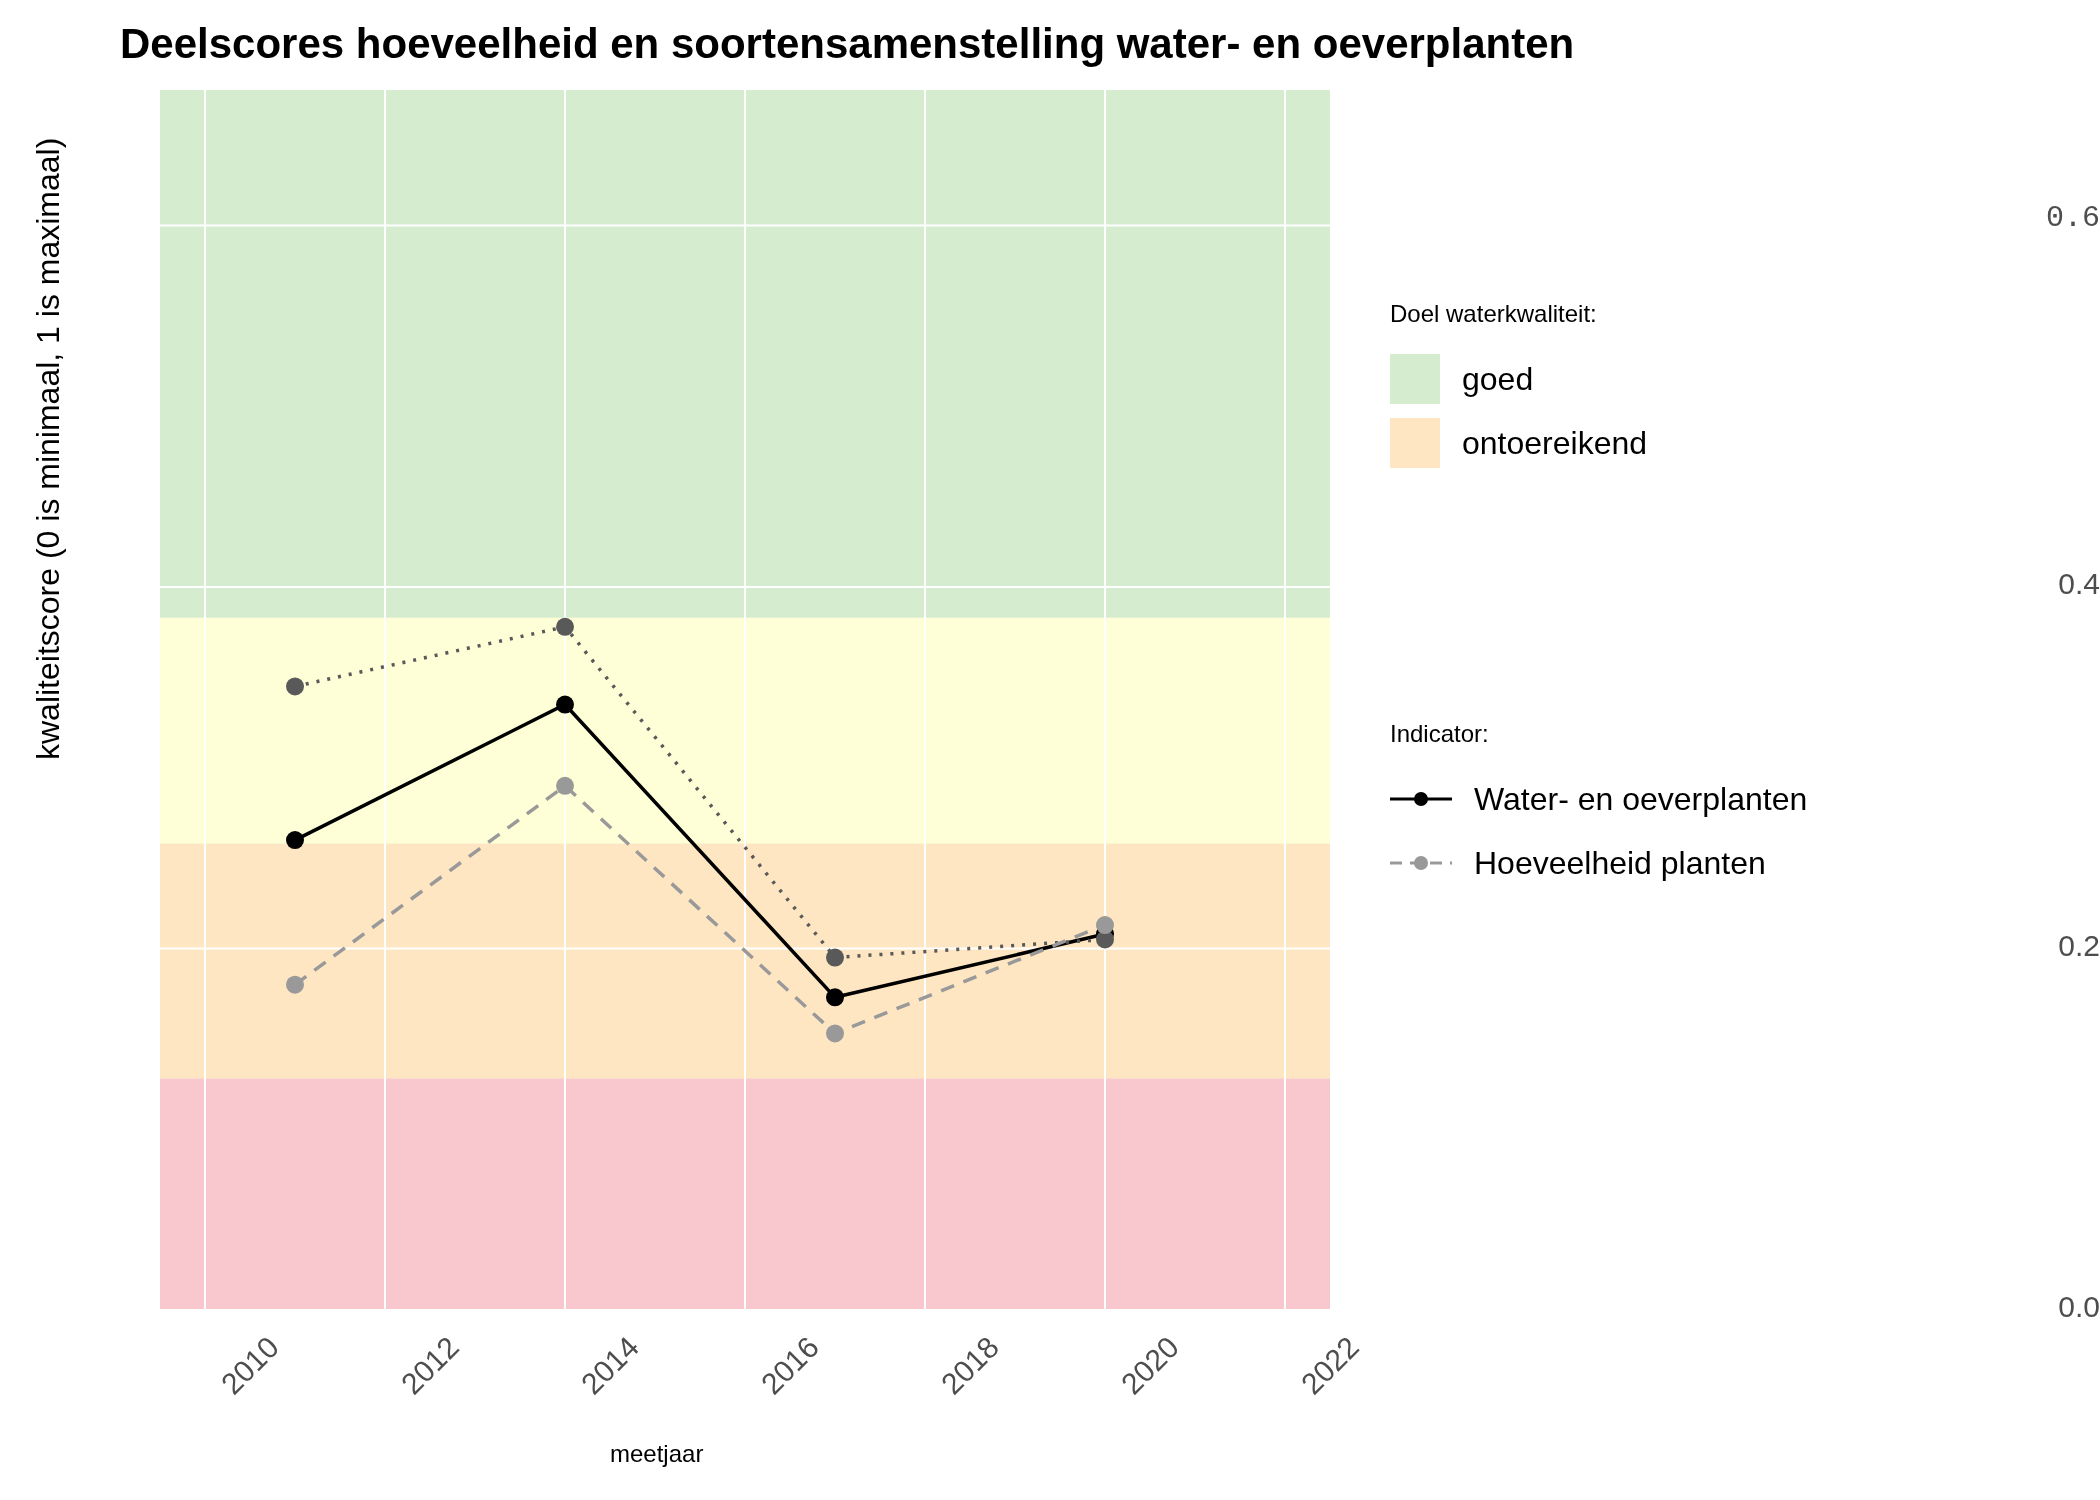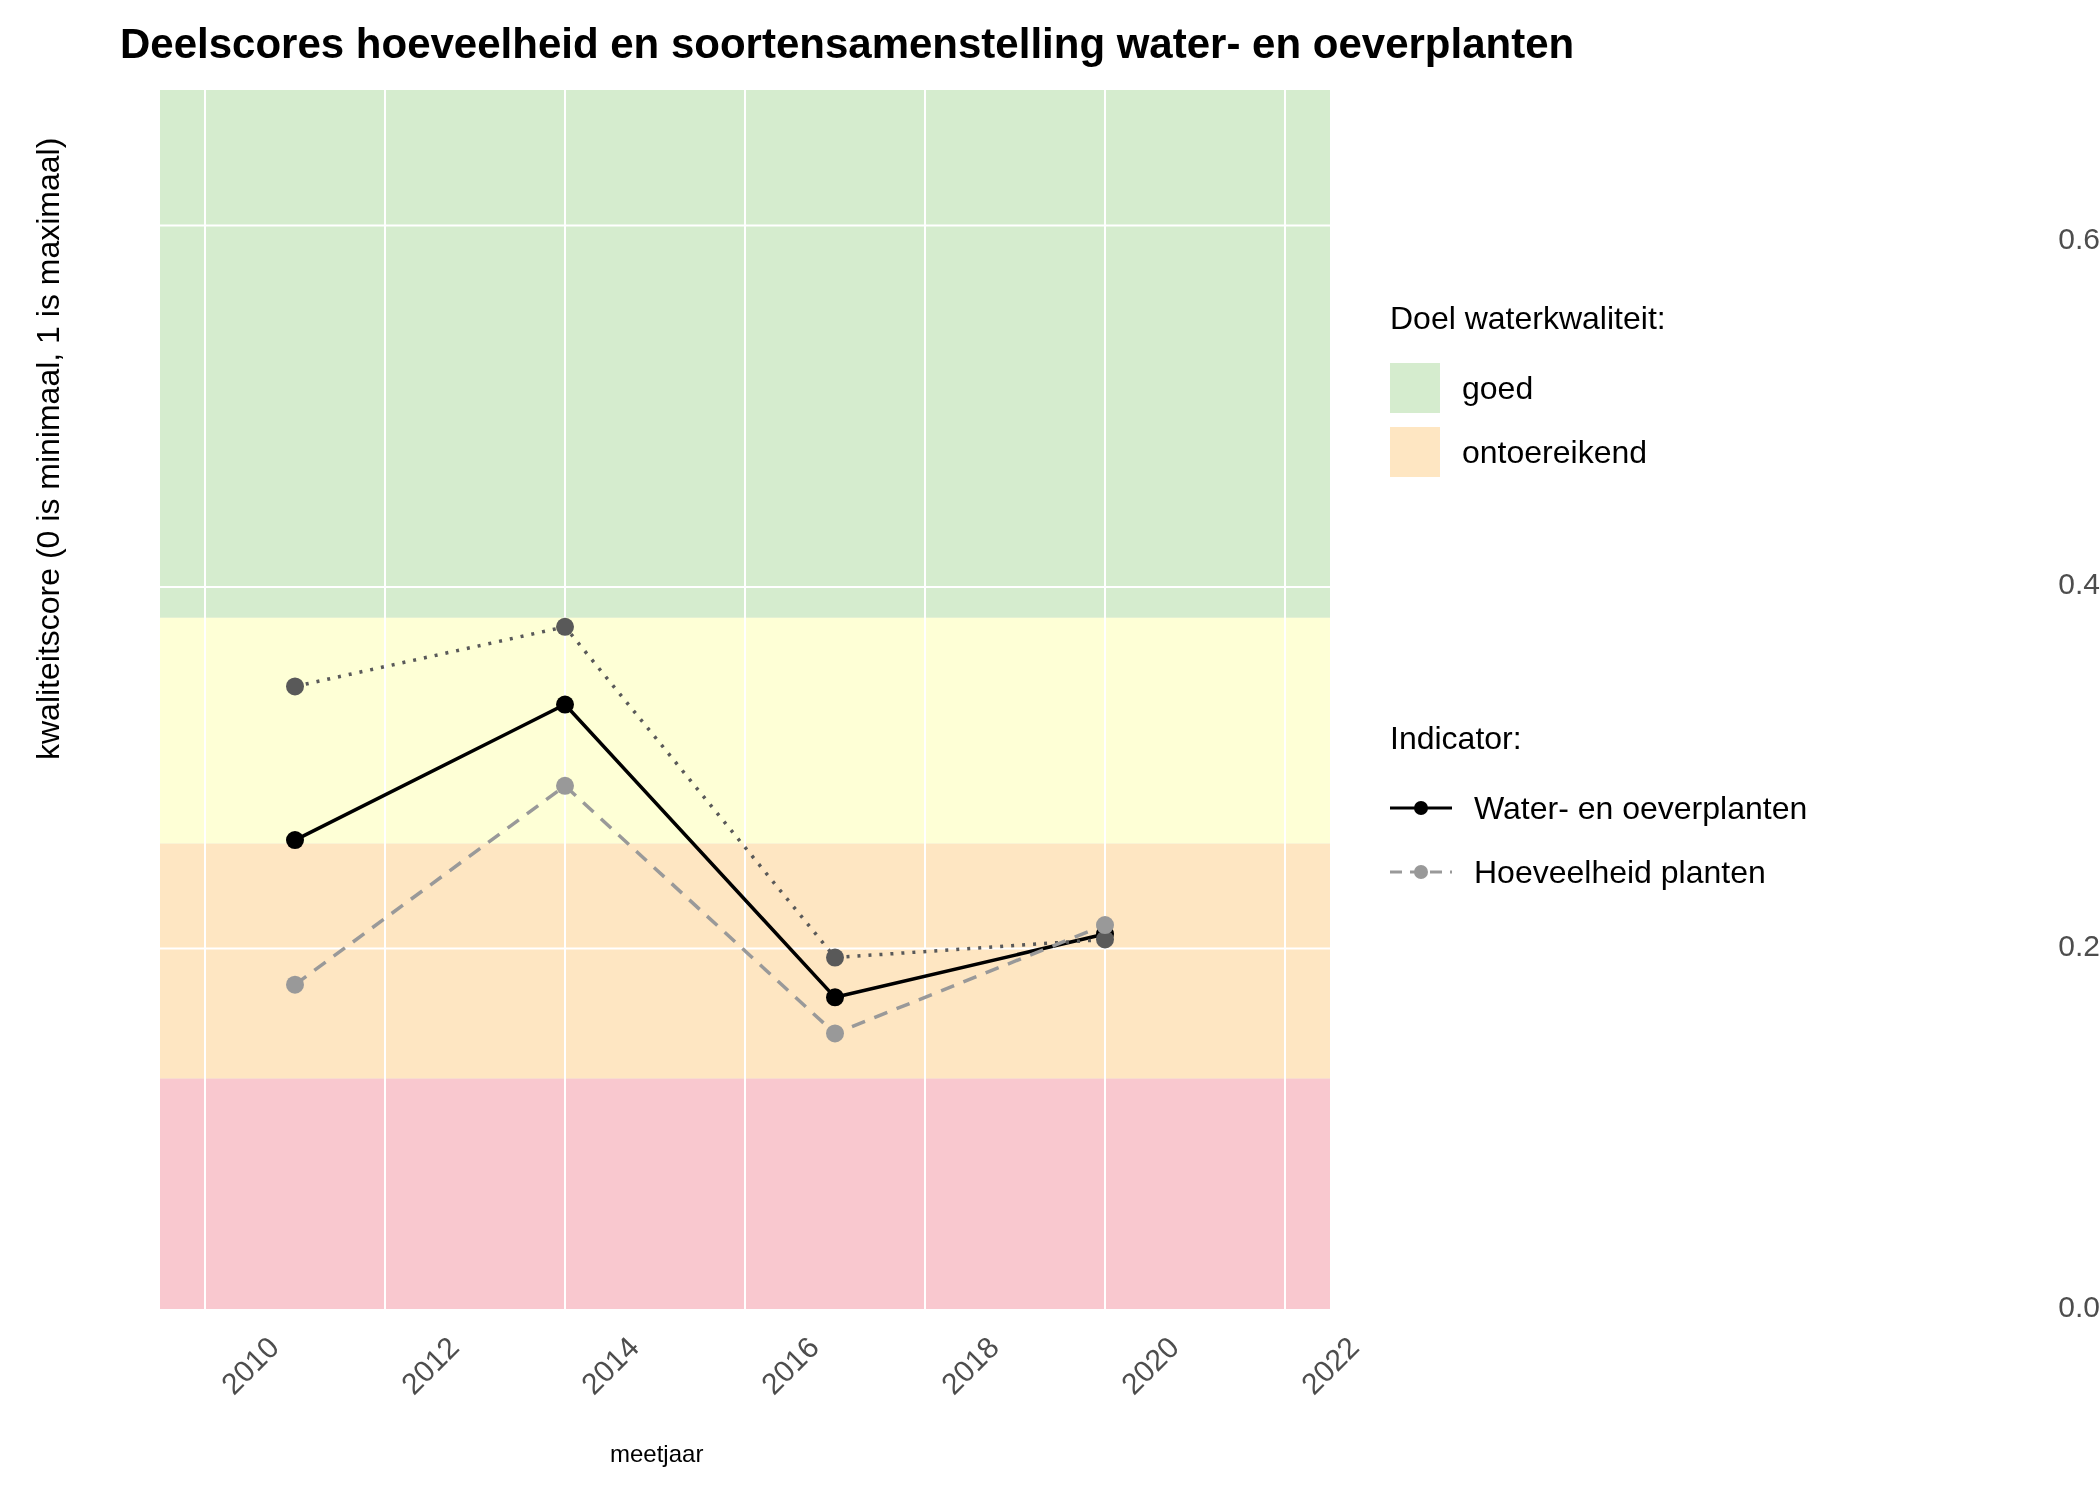--- a/index.html
+++ b/index.html
@@ -61,21 +61,21 @@
     position: absolute;
     left: 0;
     top: 0;
   }
   .legend {
     position: absolute;
     left: 1390px;
     font-size: 32px;
   }
   .legend .heading {
-    font-size: 32px;
+    font-size: 24px;
     margin-bottom: 26px;
   }
   .legend .row {
     display: flex;
     align-items: center;
     margin-bottom: 14px;
     height: 50px;
   }
   .legend .swatch {
     width: 50px;
@@ -96,21 +96,21 @@
 
 <div class="wrap">
 
   <div class="title">Deelscores hoeveelheid en soortensamenstelling water- en oeverplanten</div>
 
   <div class="ylab">kwaliteitscore (0 is minimaal, 1 is maximaal)</div>
 
   <div class="tick-y" style="top:1290px; width:150px;">0.0</div>
   <div class="tick-y" style="top:929px; width:150px;">0.2</div>
   <div class="tick-y" style="top:567px; width:150px;">0.4</div>
-  <div class="tick-y" style="top:222px; width:150px;">0.6</div>
+  <div class="tick-y" style="top:201px; width:150px;font-family:Liberation Mono, monospace;">0.6</div>
 
   <div class="plot">
     <svg id="plot-svg" width="1170" height="1220" viewBox="0 0 1170 1220">
         <rect x="0" y="0" width="1170" height="527.762962962963" fill="#d5ecce"></rect>
         <rect x="0" y="527.762962962963" width="1170" height="225.92592592592587" fill="#feffd6"></rect>
         <rect x="0" y="753.6888888888889" width="1170" height="234.96296296296305" fill="#fee6c2"></rect>
         <rect x="0" y="988.6518518518519" width="1170" height="231.34814814814808" fill="#f9c8cf"></rect>
         <line x1="0" y1="1220" x2="1170" y2="1220" stroke="#ffffff" stroke-width="2"></line>
         <line x1="0" y1="858.5185185185185" x2="1170" y2="858.5185185185185" stroke="#ffffff" stroke-width="2"></line>
         <line x1="0" y1="497.03703703703707" x2="1170" y2="497.03703703703707" stroke="#ffffff" stroke-width="2"></line>

